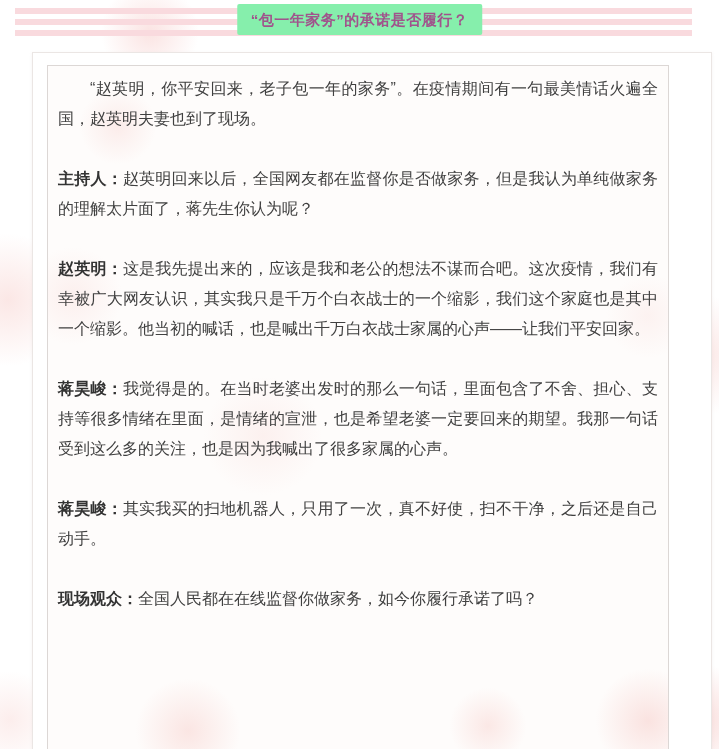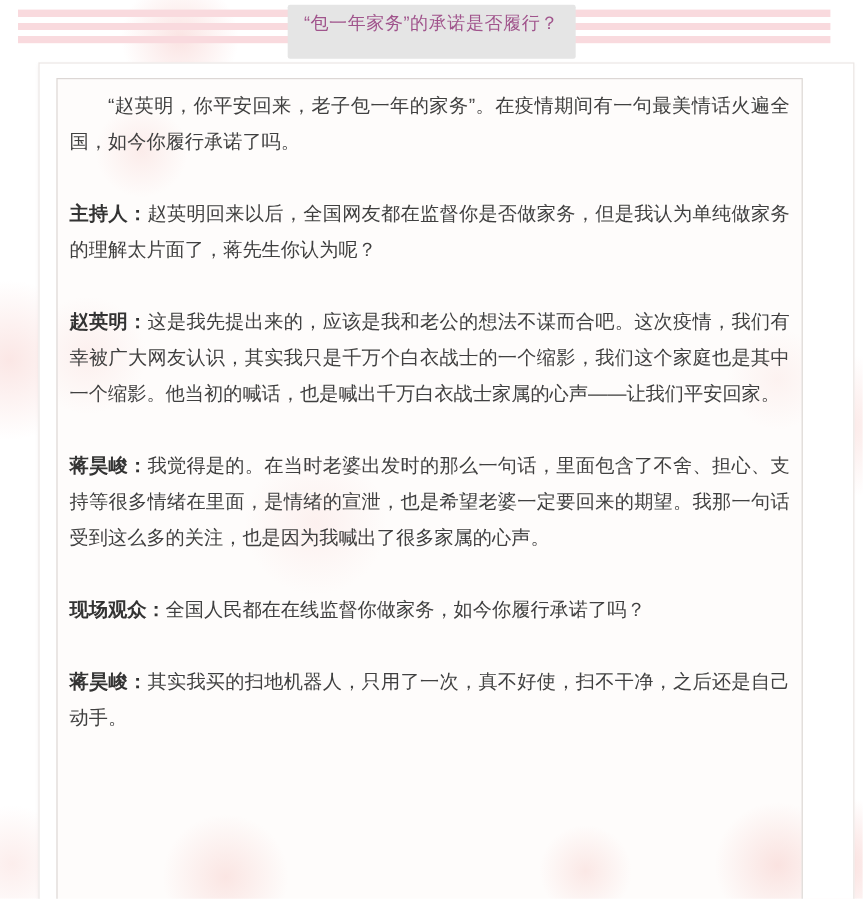--- a/index.html
+++ b/index.html
@@ -35,26 +35,26 @@
     background: linear-gradient(
       #f9dade 0px,  #f9dade 6px,  transparent 6px,  transparent 11px,
       #f9dade 11px, #f9dade 17px, transparent 17px, transparent 22px,
       #f9dade 22px, #f9dade 28px);
   }
   .title-banner {
     position: absolute;
     top: 4px;
     left: 50%;
     transform: translateX(-50%);
-    background: #e5e5e5;
+    background: #86efac;
     color: #a0548c;
     font-size: 15px;
-    font-weight: normal;
+    font-weight: bold;
     line-height: 31px;
-    height: 45px;
+    height: 31px;
     padding: 0 14px;
     white-space: nowrap;
     border-radius: 2px;
     letter-spacing: 0.5px;
   }
   .card {
     position: absolute;
     left: 32px;
     top: 52px;
     width: 650px;
@@ -102,37 +102,37 @@
 
 <div class="page-decor"></div>
 
 <div class="stripes"></div>
 
 <div class="title-banner">“包一年家务”的承诺是否履行？</div>
 
 <div class="card">
   <div class="content">
 
-    <p class="intro">“赵英明，你平安回来，老子包一年的家务”。在疫情期间有一句最美情话火遍全国，如今你履行承诺了吗。</p>
+    <p class="intro">“赵英明，你平安回来，老子包一年的家务”。在疫情期间有一句最美情话火遍全国，赵英明夫妻也到了现场。</p>
 
 
     <p>
       <b>主持人：</b><span>赵英明回来以后，全国网友都在监督你是否做家务，但是我认为单纯做家务的理解太片面了，蒋先生你认为呢？</span>
     </p>
 
     <p>
       <b>赵英明：</b><span>这是我先提出来的，应该是我和老公的想法不谋而合吧。这次疫情，我们有幸被广大网友认识，其实我只是千万个白衣战士的一个缩影，我们这个家庭也是其中一个缩影。他当初的喊话，也是喊出千万白衣战士家属的心声——让我们平安回家。</span>
     </p>
 
     <p>
       <b>蒋昊峻：</b><span>我觉得是的。在当时老婆出发时的那么一句话，里面包含了不舍、担心、支持等很多情绪在里面，是情绪的宣泄，也是希望老婆一定要回来的期望。我那一句话受到这么多的关注，也是因为我喊出了很多家属的心声。</span>
     </p>
 
     <p>
-      <b>现场观众：</b><span>全国人民都在在线监督你做家务，如今你履行承诺了吗？</span>
+      <b>蒋昊峻：</b><span>其实我买的扫地机器人，只用了一次，真不好使，扫不干净，之后还是自己动手。</span>
     </p>
 
     <p>
-      <b>蒋昊峻：</b><span>其实我买的扫地机器人，只用了一次，真不好使，扫不干净，之后还是自己动手。</span>
+      <b>现场观众：</b><span>全国人民都在在线监督你做家务，如今你履行承诺了吗？</span>
     </p>
 
   </div>
 </div>
 
 </body></html>

